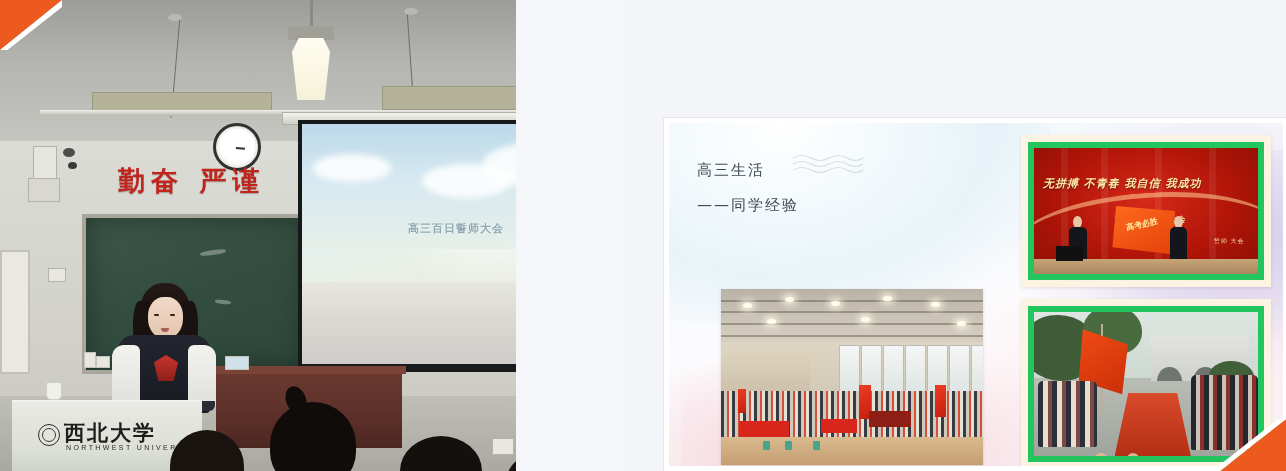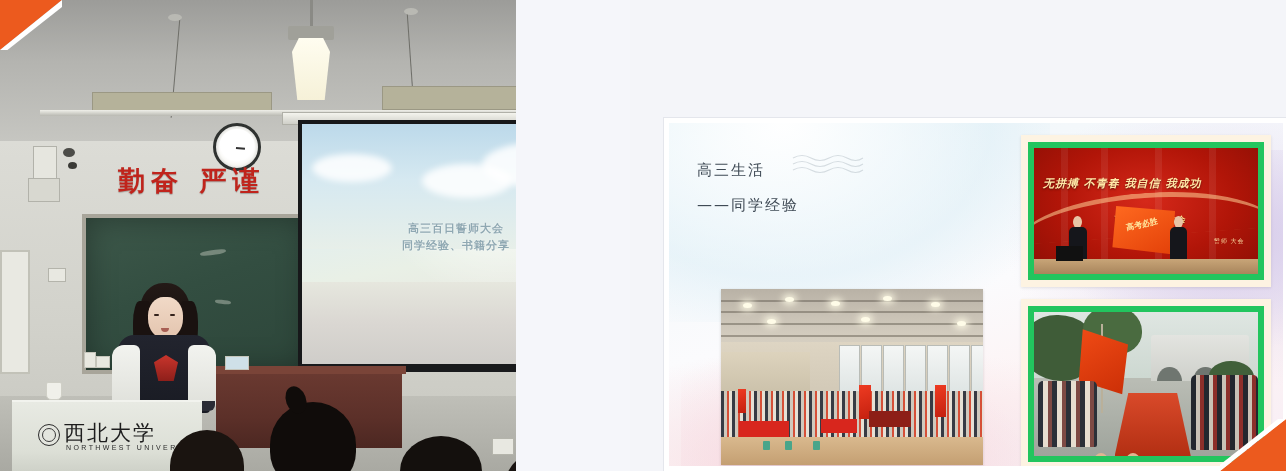--- a/index.html
+++ b/index.html
@@ -101,21 +101,21 @@
   .sk3{left:520px;top:438px;width:20px;height:15px;}
   
   .podium-wood{position:absolute;left:216px;top:370px;width:186px;height:78px;
     background:linear-gradient(180deg,#6b3a31 0%,#5c3029 60%,#4c2721 100%);}
   .podium-top{position:absolute;left:212px;top:366px;width:194px;height:8px;background:#7a4438;}
   .desk-white{position:absolute;left:12px;top:400px;width:190px;height:71px;
     background:linear-gradient(180deg,#e8eae3 0%,#dcdfd6 70%,#cdd0c7 100%);border-top:2px solid #f2f3ee;}
   .uni-seal{position:absolute;left:38px;top:424px;width:20px;height:20px;border-radius:50%;
     border:1.5px solid #2c2c2c;background:#e3e5de;}
   .uni-seal::after{content:"";position:absolute;inset:3px;border-radius:50%;border:1px solid #3a3a3a;}
-  .uni-cn{position:absolute;left:64px;top:419px;font-size:21px;font-weight:normal;color:#1d1d1d;
+  .uni-cn{position:absolute;left:64px;top:419px;font-size:21px;font-weight:bold;color:#1d1d1d;
     letter-spacing:2px;font-family:"DejaVu Sans","Liberation Sans",sans-serif;}
   .uni-en{position:absolute;left:66px;top:444px;font-size:7px;letter-spacing:2.4px;color:#2a2a2a;}
   
   .tray-item{position:absolute;background:#e8e8e0;border:1px solid #c5c5bb;}
   .ti1{left:84px;top:352px;width:10px;height:14px;}
   .ti2{left:96px;top:356px;width:12px;height:10px;}
   .ti3{left:225px;top:356px;width:22px;height:12px;background:#cfe0e8;}
   .cup{position:absolute;left:46px;top:382px;width:14px;height:16px;background:#f0f0ea;border-radius:2px 2px 5px 5px;border:1px solid #cfcfc6;}
   
   .person{position:absolute;left:110px;top:283px;width:108px;height:130px;}
@@ -311,21 +311,20 @@
 
     <div class="screen-frame"></div>
     <div class="screen">
       <div class="screen-sky"></div>
       <div class="screen-cloud scl1"></div>
       <div class="screen-cloud scl2"></div>
       <div class="screen-cloud scl3"></div>
       <div class="screen-land"></div>
       <div class="screen-txt">
         <div>高三百日誓师大会</div>
-        <div>同学经验、书籍分享</div>
       </div>
     </div>
     <div class="screen-bar"></div>
 
     <div class="podium-wood"></div>
     <div class="podium-top"></div>
     <div class="tray-item ti1"></div>
     <div class="tray-item ti2"></div>
     <div class="tray-item ti3"></div>
     <div class="cup"></div>

